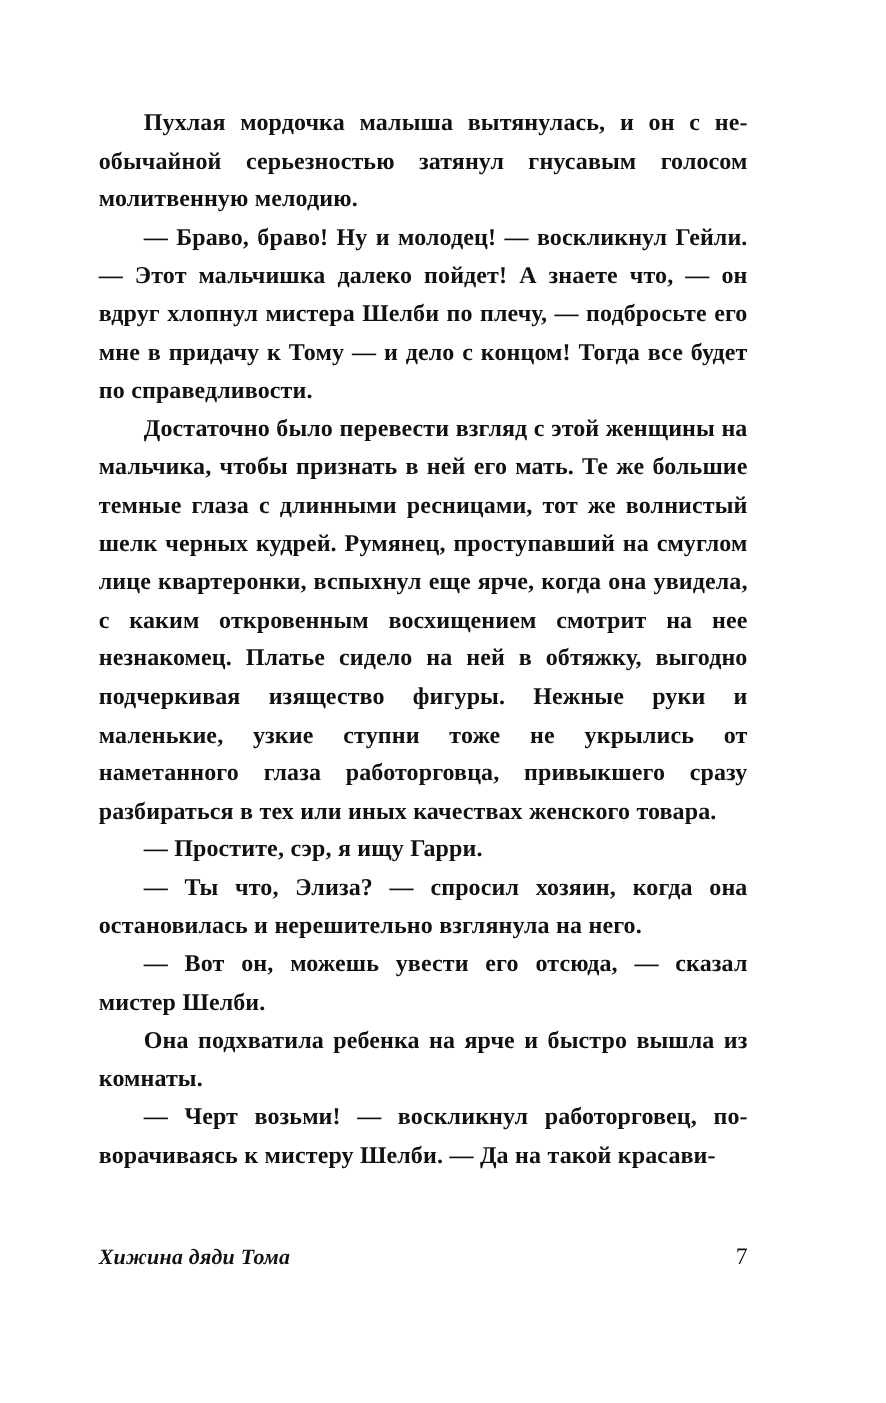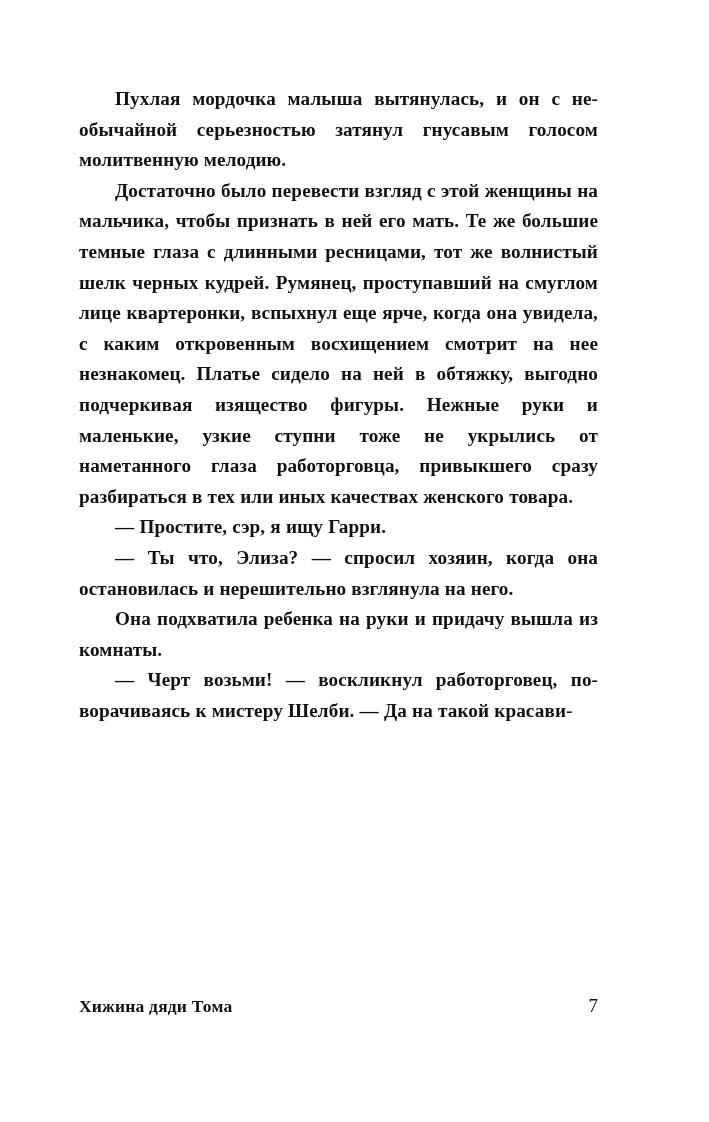--- a/index.html
+++ b/index.html
@@ -42,41 +42,44 @@
   .footer {
     position: absolute;
     left: 79px;
     top: 995px;
     width: 519px;
     display: flex;
     align-items: baseline;
     justify-content: space-between;
   }
   .footer-title {
+    font-style: italic;
     font-weight: bold;
     font-size: 17.5px;
     color: #111111;
     letter-spacing: 0.2px;
   }
   .footer-page {
     font-size: 19px;
     color: #111111;
   }
 </style>
 </head>
 <body>
 
 <div class="page">
 
   <div class="text-block">
     <p class="para">Пухлая мордочка малыша вытянулась, и он с не­обычайной серьезностью затянул гнусавым голосом молитвенную мелодию.</p>
+    <p class="para">— Браво, браво! Ну и молодец! — воскликнул Гей­ли. — Этот мальчишка далеко пойдет! А знаете что, — он вдруг хлопнул мистера Шелби по плечу, — под­бросьте его мне в придачу к Тому — и дело с концом! Тогда все будет по справедливости.</p>
     <p class="para">Достаточно было перевести взгляд с этой женщи­ны на мальчика, чтобы признать в ней его мать. Те же большие темные глаза с длинными ресницами, тот же волнистый шелк черных кудрей. Румянец, проступав­ший на смуглом лице квартеронки, вспыхнул еще ярче, когда она увидела, с каким откровенным восхи­щением смотрит на нее незнакомец. Платье сидело на ней в обтяжку, выгодно подчеркивая изящество фигу­ры. Нежные руки и маленькие, узкие ступни тоже не укрылись от наметанного глаза работорговца, при­выкшего сразу разбираться в тех или иных качествах женского товара.</p>
     <p class="para">— Простите, сэр, я ищу Гарри.</p>
     <p class="para">— Ты что, Элиза? — спросил хозяин, когда она остановилась и нерешительно взглянула на него.</p>
-    <p class="para">Она подхватила ребенка на руки и придачу вышла из комнаты.</p>
+    <p class="para">— Вот он, можешь увести его отсюда, — сказал мистер Шелби.</p>
+    <p class="para">Она подхватила ребенка на ярче и быстро вышла из комнаты.</p>
     <p class="para">— Черт возьми! — воскликнул работорговец, по­ворачиваясь к мистеру Шелби. — Да на такой красави-</p>
   </div>
 
   <div class="footer">
     <span class="footer-title">Хижина дяди Тома</span>
     <span class="footer-page">7</span>
   </div>
 
 </div>
 

